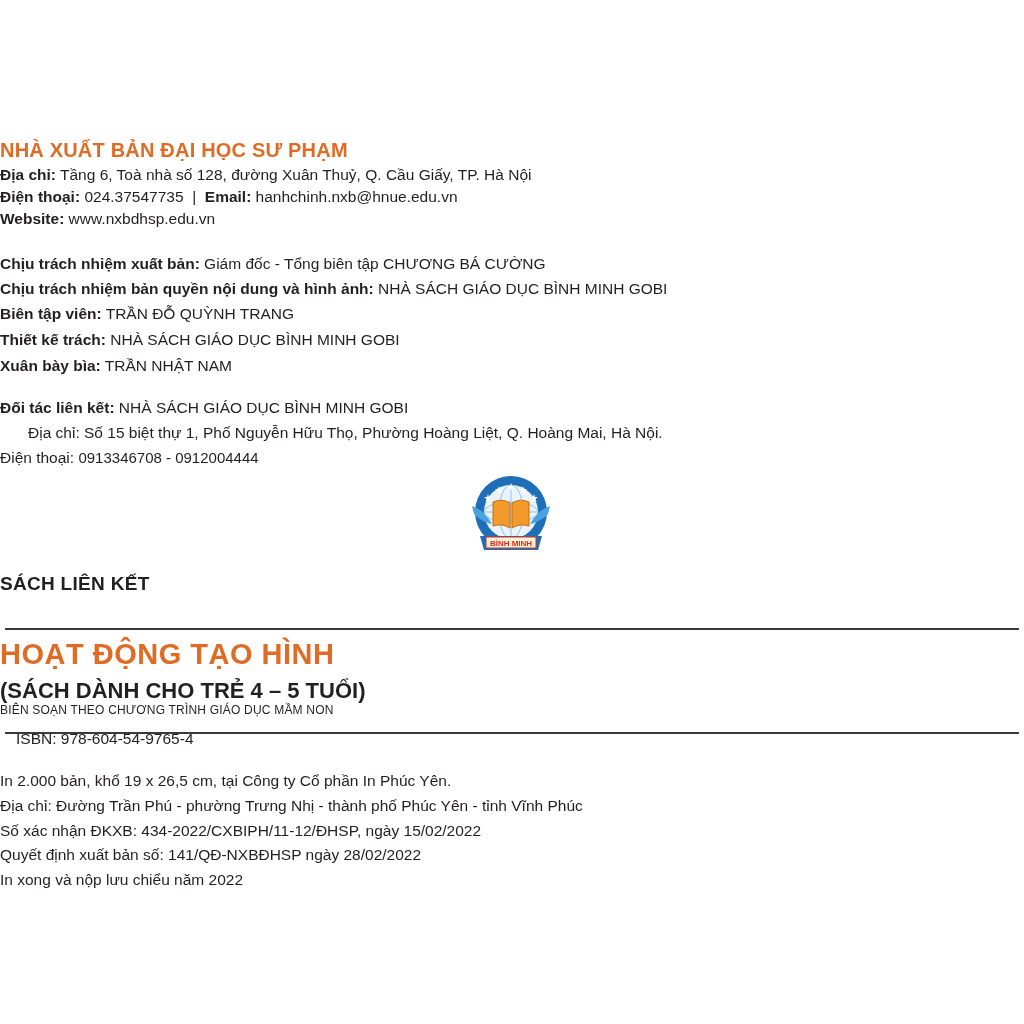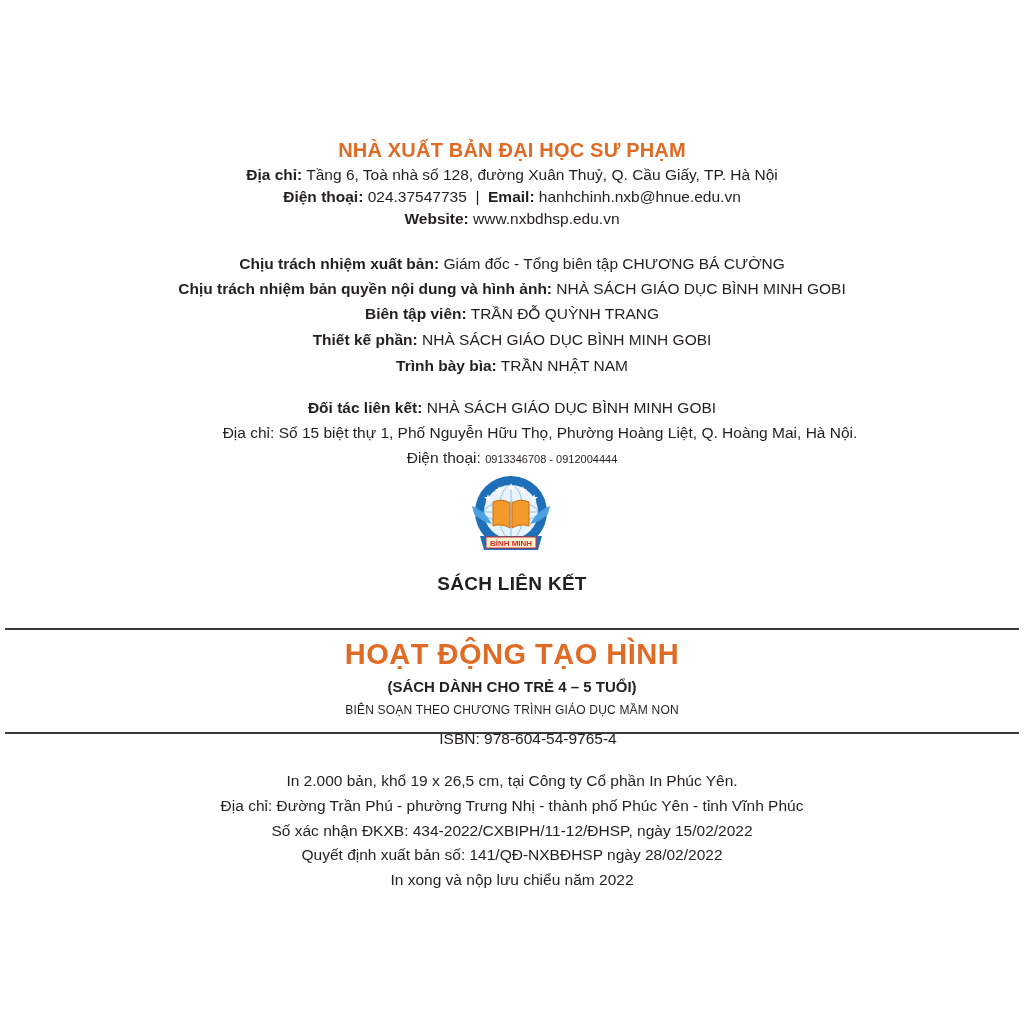--- a/index.html
+++ b/index.html
@@ -2,39 +2,39 @@
 <html><head>
   <meta charset="utf-8">
   <style>
     html, body { margin: 0; padding: 0; background: #ffffff; }
     body {
       width: 1024px; height: 1024px; position: relative; overflow: hidden;
       font-family: "Liberation Sans", "DejaVu Sans", sans-serif;
       color: #231f20;
     }
     .line {
-      position: absolute; left: 0; width: 1024px; text-align: center;
+      position: absolute; left: 0; width: 1024px; text-align: left;
       white-space: nowrap;
     }
     .b { font-weight: bold; }
     .publisher-title {
       top: 139px; font-size: 20px; font-weight: bold; color: #e06b25;
       letter-spacing: 0.2px;
     }
     .info { font-size: 15.5px; line-height: 22px; }
-    .sm { font-size: 11px; }
+    .sm { font-size: 15px; }
     .divider {
       position: absolute; left: 5px; width: 1014px; height: 2px;
       background: #3a3a3a;
     }
     .book-title {
       top: 638px; font-size: 29px; font-weight: bold; color: #e06b25;
       letter-spacing: 0.5px;
     }
-    .subtitle { top: 678px; font-size: 15px; font-weight: bold; }
+    .subtitle { top: 678px; font-size: 22px; font-weight: bold; }
     .subtitle2 { top: 703px; font-size: 12px; letter-spacing: 0.2px; }
     .linked { top: 573px; font-size: 19px; font-weight: bold; letter-spacing: 0.3px; }
     .logo {
       position: absolute; left: 466px; top: 474px; width: 90px; height: 84px;
     }
   </style>
 </head>
 <body>
 
 <div class="line publisher-title">NHÀ XUẤT BẢN ĐẠI HỌC SƯ PHẠM</div>
@@ -52,24 +52,24 @@
 <div class="line info" style="top:253px;">
   <span class="b">Chịu trách nhiệm xuất bản:</span><span> Giám đốc - Tổng biên tập CHƯƠNG BÁ CƯỜNG</span>
 </div>
 <div class="line info" style="top:278px;">
   <span class="b">Chịu trách nhiệm bản quyền nội dung và hình ảnh:</span><span> NHÀ SÁCH GIÁO DỤC BÌNH MINH GOBI</span>
 </div>
 <div class="line info" style="top:303px;">
   <span class="b">Biên tập viên:</span><span> TRẦN ĐỖ QUỲNH TRANG</span>
 </div>
 <div class="line info" style="top:329px;">
-  <span class="b">Thiết kế phần:</span><span> NHÀ SÁCH GIÁO DỤC BÌNH MINH GOBI</span>
+  <span class="b">Thiết kế trách:</span><span> NHÀ SÁCH GIÁO DỤC BÌNH MINH GOBI</span>
 </div>
 <div class="line info" style="top:355px;">
-  <span class="b">Trình bày bìa:</span><span> TRẦN NHẬT NAM</span>
+  <span class="b">Xuân bày bìa:</span><span> TRẦN NHẬT NAM</span>
 </div>
 
 <div class="line info" style="top:397px;">
   <span class="b">Đối tác liên kết:</span><span> NHÀ SÁCH GIÁO DỤC BÌNH MINH GOBI</span>
 </div>
 <div class="line info" style="top:422px;margin-left:28px;">Địa chỉ: Số 15 biệt thự 1, Phố Nguyễn Hữu Thọ, Phường Hoàng Liệt, Q. Hoàng Mai, Hà Nội.</div>
 <div class="line info" style="top:447px;">
   <span>Điện thoại: </span><span class="sm">0913346708 - 0912004444</span>
 </div>
 

